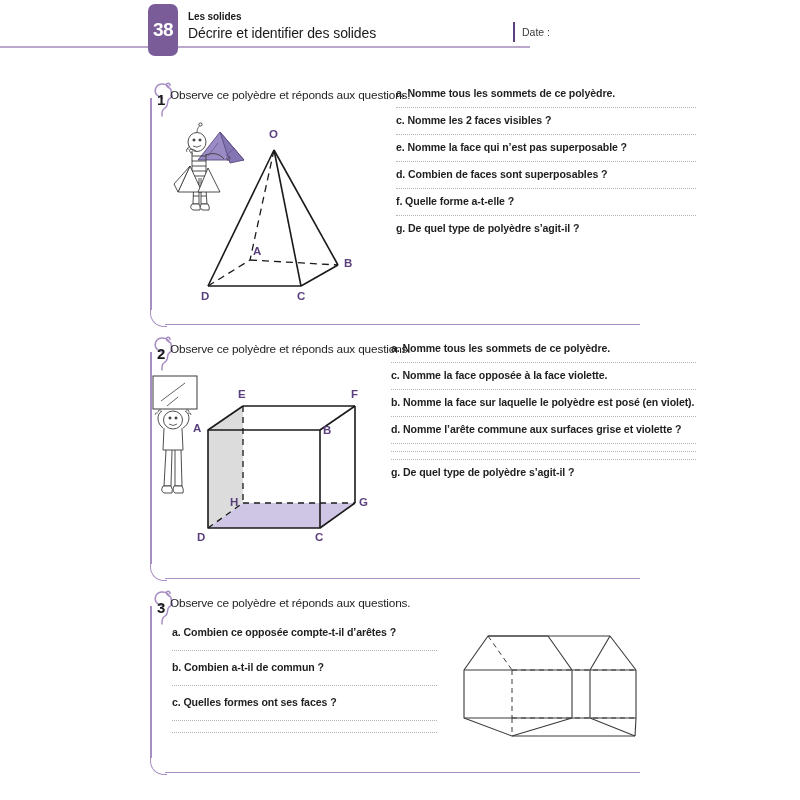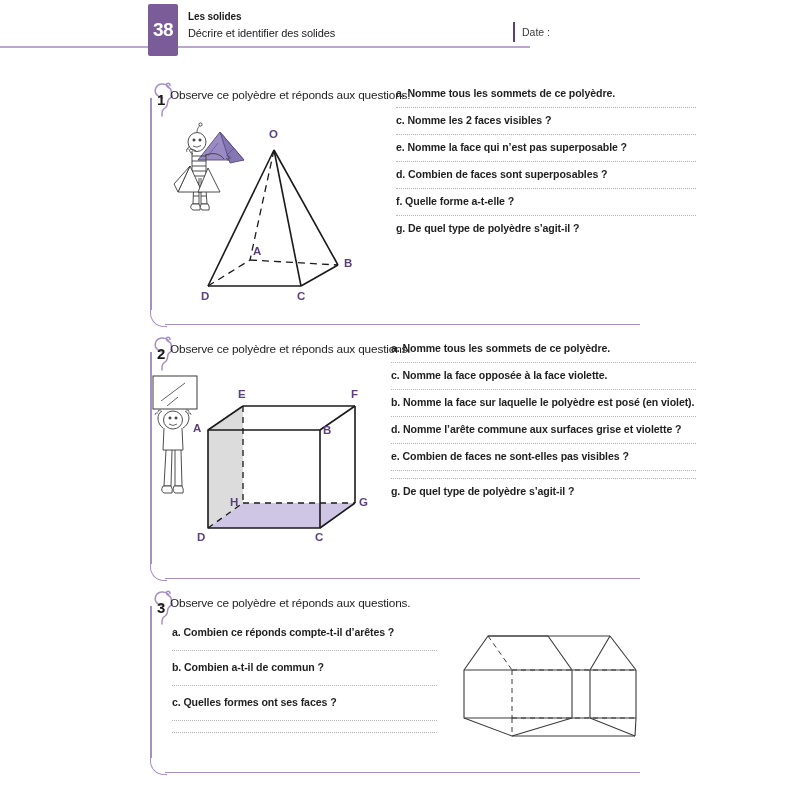--- a/index.html
+++ b/index.html
@@ -14,33 +14,33 @@
     overflow: hidden;
   }
 
   
   #header { position: absolute; left: 0; top: 0; width: 800px; height: 62px; }
 
   #page-num-badge {
     position: absolute; left: 148px; top: 4px;
     width: 30px; height: 52px;
     background: #7a5c98;
-    border-radius: 2px;
+    border-radius: 7px;
     color: #ffffff;
     font-size: 19px; font-weight: bold;
     display: flex; align-items: center; justify-content: center;
     letter-spacing: -0.5px;
   }
   #header-titles { position: absolute; left: 188px; top: 8px; }
   #header-title {
     font-size: 10px; font-weight: bold; color: #1a1a1a;
     line-height: 17px; letter-spacing: -0.1px;
   }
   #header-subtitle {
-    font-size: 11px; color: #1a1a1a; line-height: 15px;
+    font-size: 14px; color: #1a1a1a; line-height: 15px;
     letter-spacing: -0.1px; margin-top: 1px;
   }
   #header-rule {
     position: absolute; left: 0; top: 46px; width: 530px; height: 2px;
     background: #b9a8cc;
   }
   #date-divider {
     position: absolute; left: 513px; top: 22px; width: 2px; height: 20px;
     background: #5a3f7d;
   }
@@ -253,21 +253,20 @@
   </div>
   <div class="qitem">
     <div class="qtext">b. Nomme la face sur laquelle le polyèdre est posé (en violet).</div>
     <div class="qdots"></div>
   </div>
   <div class="qitem">
     <div class="qtext">d. Nomme l’arête commune aux surfaces grise et violette ?</div>
     <div class="qdots"></div>
   </div>
   <div class="qitem">
-    <div class="qtext">e. Combien de faces ne sont-elles pas visibles ?</div>
     <div class="qdots"></div>
   </div>
   <div class="qitem">
     <div class="qdots"></div>
   </div>
   <div class="qitem">
     <div class="qtext">g. De quel type de polyèdre s’agit-il ?</div>
   </div>
 </div>
 
@@ -338,21 +337,21 @@
              C19.2 21.6 20 24 18.6 26.4 C17.6 28.1 15.6 28.6 14.6 30.6
              C13.8 32.2 14 34 14 36" fill="none" stroke="#a78fc4" stroke-width="1.5" stroke-linecap="round"></path>
     <path d="M20.5 6.4 C17 2.5 9.5 3.2 7.6 8.4 C5.9 13.2 10 17.4 14.6 17.9" fill="none" stroke="#a78fc4" stroke-width="1.5" stroke-linecap="round"></path>
   </svg>
   <span class="glyph">3</span>
 </div>
 <div class="ex-instruction" style="left:170px; top:596px;">Observe ce polyèdre et réponds aux questions.</div>
 
 <div class="qlist" style="left:172px; top:626px; width:265px;">
   <div class="qitem">
-    <div class="qtext">a. Combien ce réponds compte-t-il d’arêtes ?</div>
+    <div class="qtext">a. Combien ce opposée compte-t-il d’arêtes ?</div>
     <div class="qdots" style="margin-top:11px; margin-bottom:10px;"></div>
   </div>
   <div class="qitem">
     <div class="qtext">b. Combien a-t-il de commun ?</div>
     <div class="qdots" style="margin-top:11px; margin-bottom:10px;"></div>
   </div>
   <div class="qitem">
     <div class="qtext">c. Quelles formes ont ses faces ?</div>
     <div class="qdots" style="margin-top:11px; margin-bottom:10px;"></div>
   </div>

